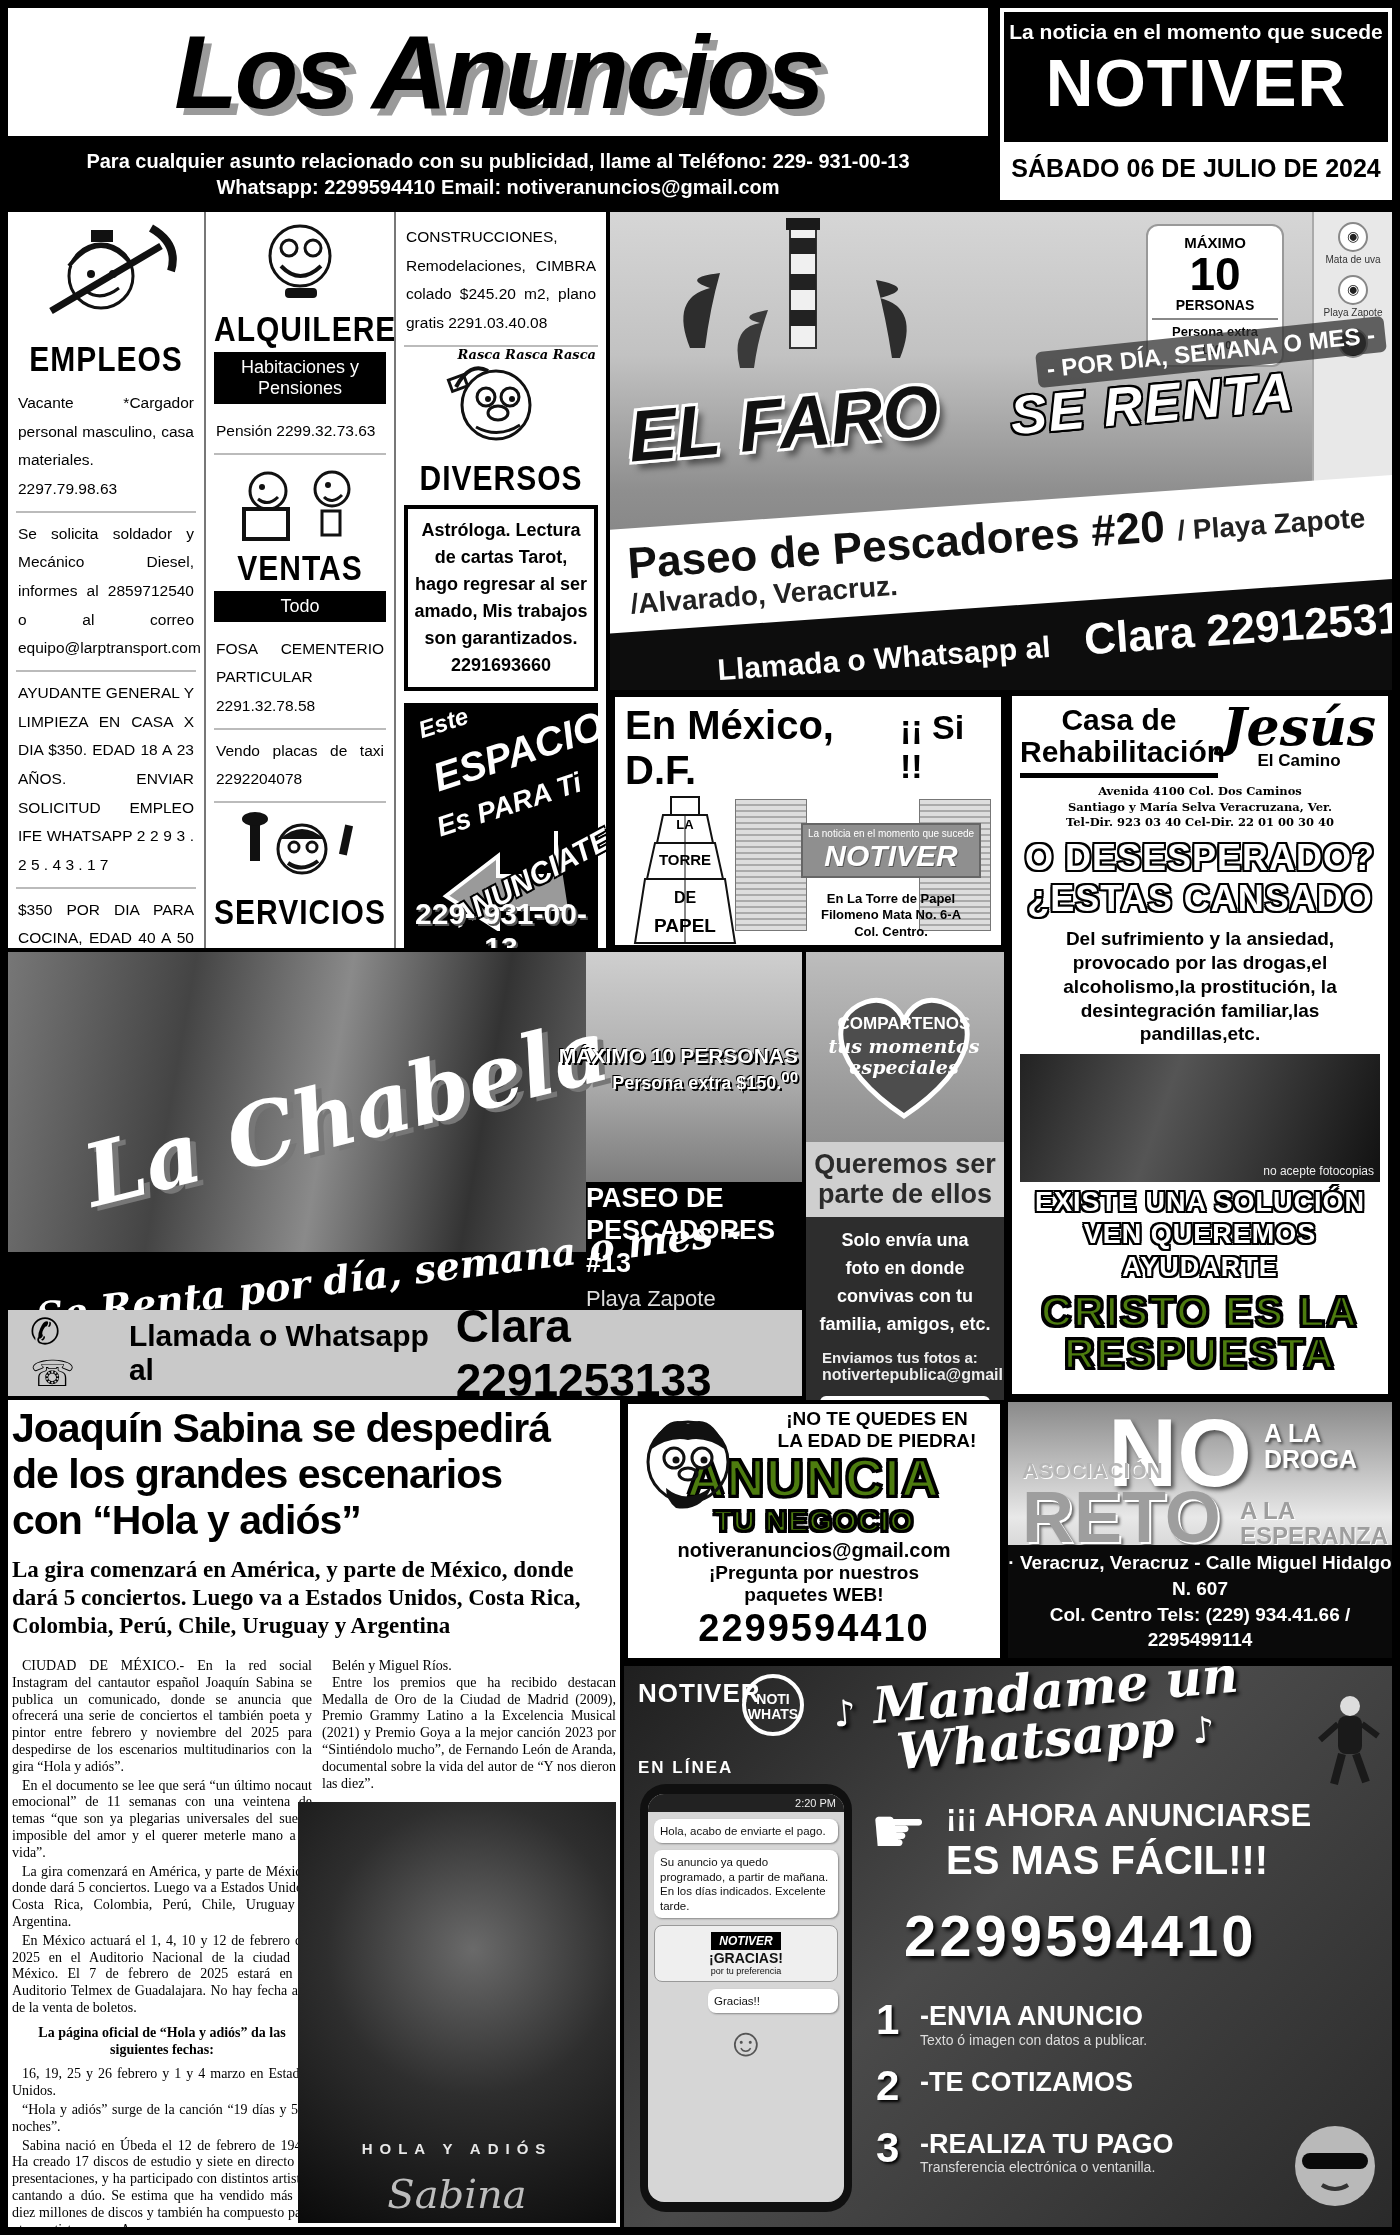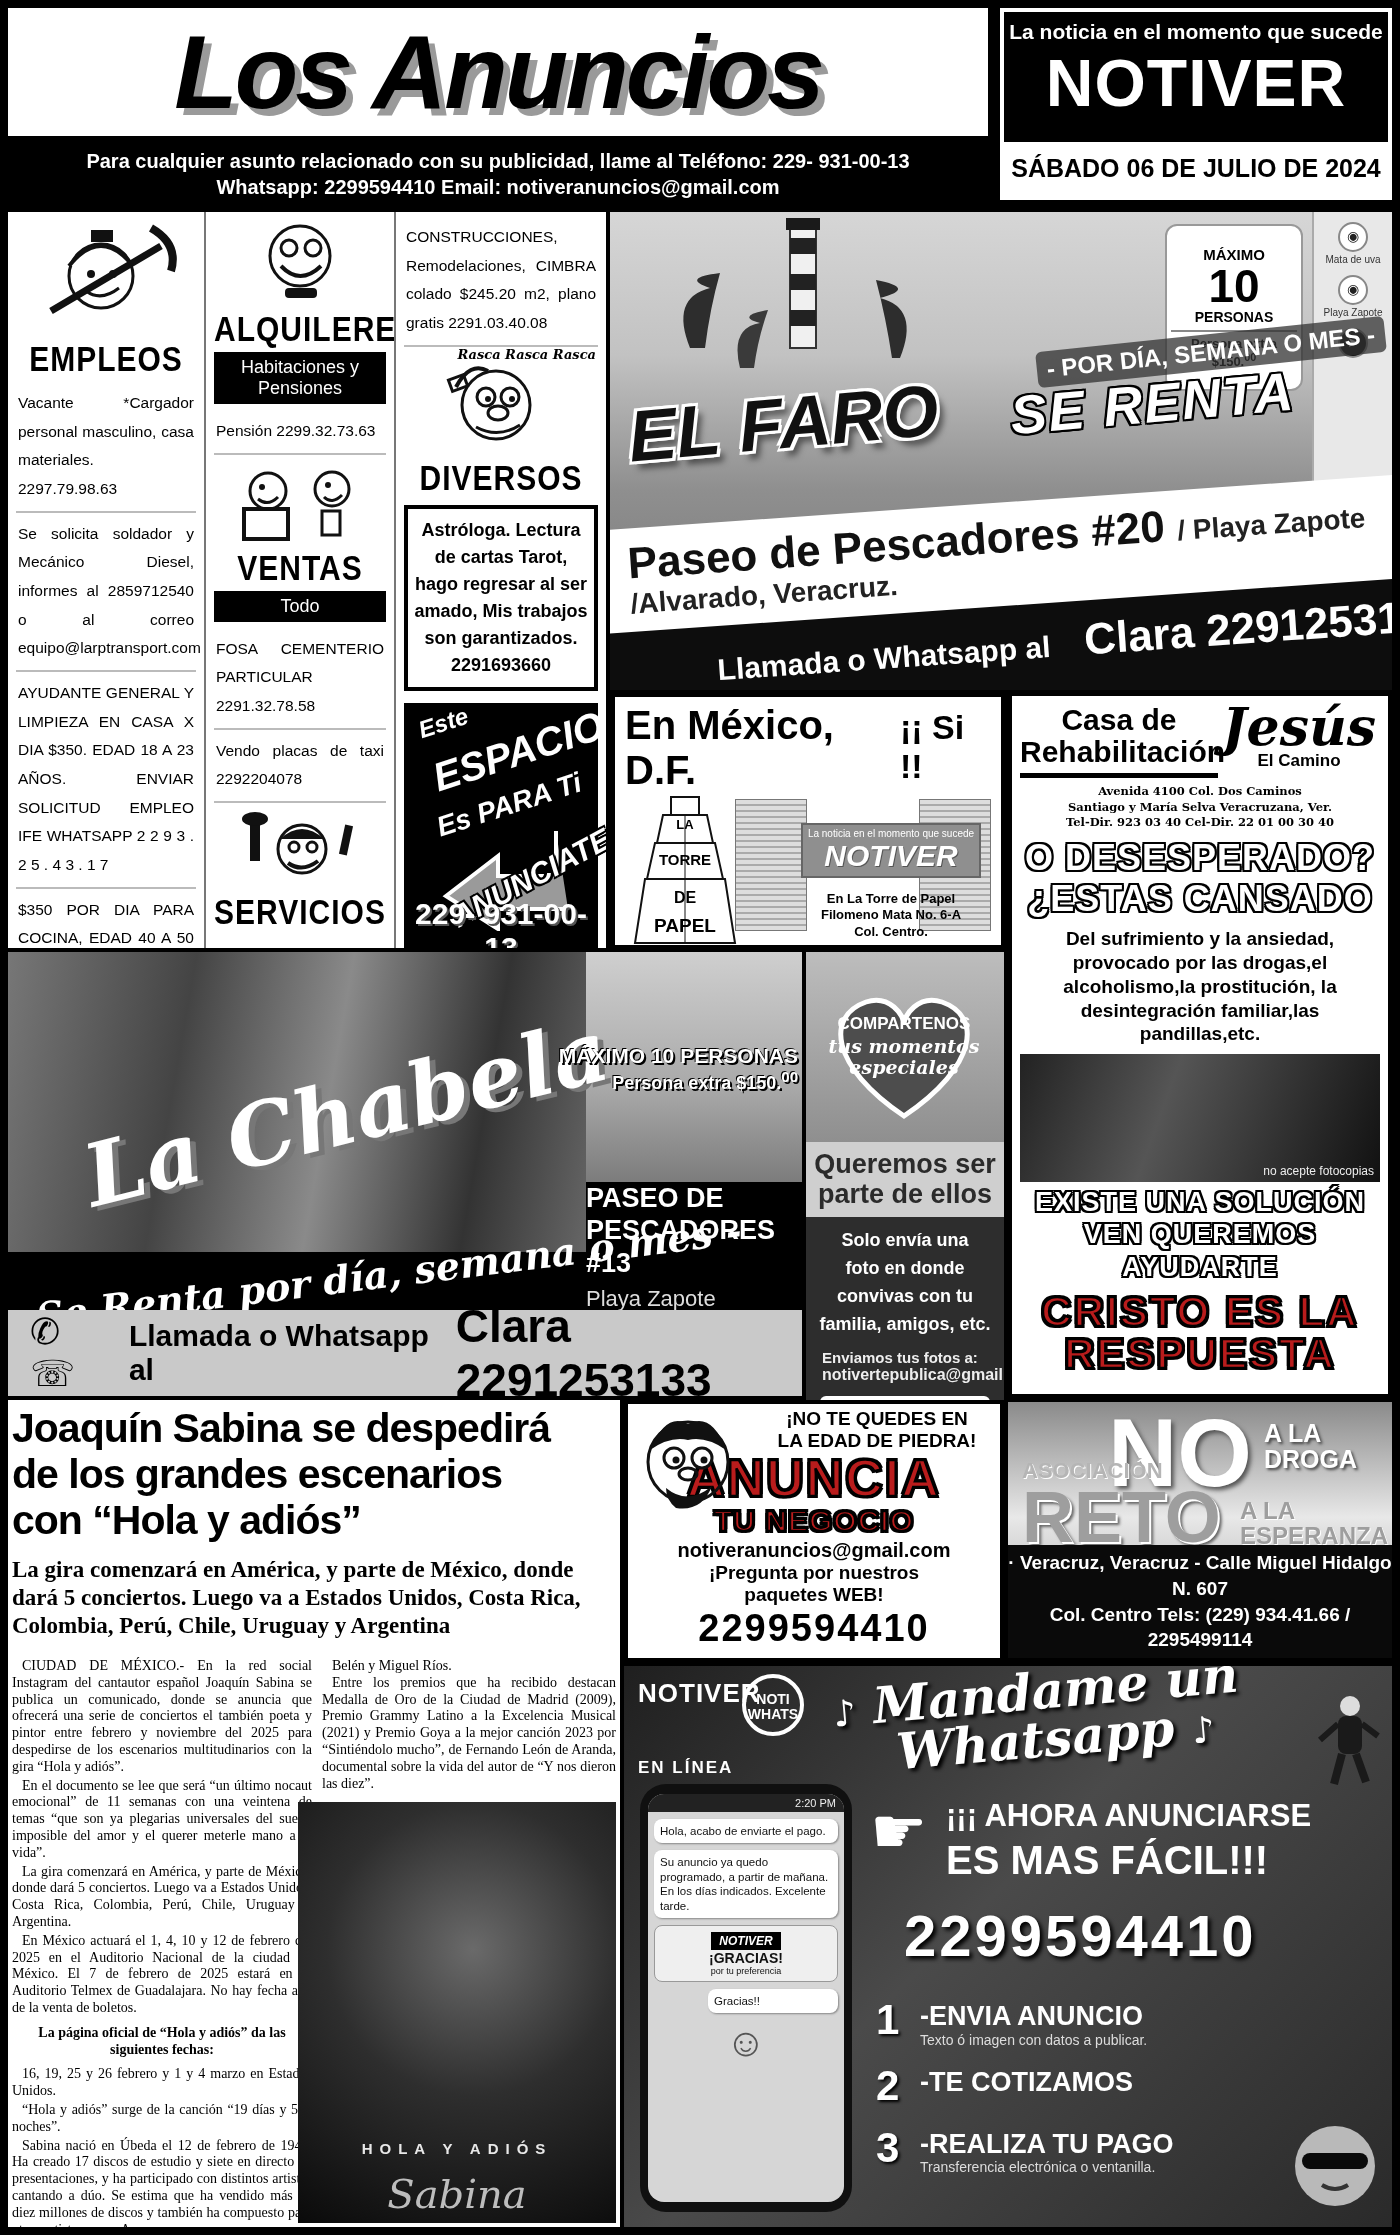--- a/index.html
+++ b/index.html
@@ -1,19 +1,19 @@
 <!DOCTYPE html>
 <html><head>
 <meta charset="utf-8">
 <style>
   html,body{margin:0;padding:0;background:#000;}
   .page{position:relative;width:1400px;height:2235px;background:#000;font-family:"Liberation Sans","DejaVu Sans",sans-serif;overflow:hidden;}
   .blk{position:absolute;background:#fff;overflow:hidden;box-sizing:border-box;}
   .outline-w{color:#fff;text-shadow:-2px -2px 0 #000,2px -2px 0 #000,-2px 2px 0 #000,2px 2px 0 #000,0 -2px 0 #000,0 2px 0 #000,-2px 0 0 #000,2px 0 0 #000;}
-  .hollow{color:#b91c1c;-webkit-text-stroke:2.5px #000;text-shadow:-2px -2px 0 #000,2px -2px 0 #000,-2px 2px 0 #000,2px 2px 0 #000;}
+  .hollow{color:#4d7c0f;-webkit-text-stroke:2.5px #000;text-shadow:-2px -2px 0 #000,2px -2px 0 #000,-2px 2px 0 #000,2px 2px 0 #000;}
   
   .masthead{left:8px;top:8px;width:980px;height:128px;display:flex;align-items:center;justify-content:center;}
   .masthead h1{margin:0;font-size:104px;font-weight:900;font-style:italic;letter-spacing:-3px;color:#000;text-shadow:7px 7px 0 #9a9a9a;}
   .contactbar{left:8px;top:140px;width:980px;height:68px;background:#000;color:#fff;display:flex;flex-direction:column;justify-content:center;gap:3px;}
   .contactbar div{font-size:20px;font-weight:700;text-align:center;}
   .notiverbox{left:1000px;top:8px;width:392px;height:198px;border-bottom:6px solid #000;}
   .notiver-black{margin:4px;background:#000;color:#fff;height:130px;text-align:center;}
   .notiver-black .tag{font-size:21px;font-weight:700;padding-top:8px;}
   .notiver-black .brand{font-size:66px;font-weight:900;letter-spacing:1px;line-height:1.2;}
   .notiver-date{font-size:25px;font-weight:800;text-align:center;padding-top:8px;}
@@ -28,21 +28,21 @@
   .espacio .e1{position:absolute;left:14px;top:6px;font-size:24px;font-weight:800;font-style:italic;transform:rotate(-18deg);}
   .espacio .e2{position:absolute;left:26px;top:26px;font-size:40px;font-weight:900;font-style:italic;transform:rotate(-18deg);}
   .espacio .e3{position:absolute;left:30px;top:86px;font-size:28px;font-weight:900;font-style:italic;transform:rotate(-18deg);}
   .espacio .arrowwrap{position:absolute;left:34px;top:118px;}
   .espacio .anunciate{position:absolute;left:40px;top:158px;font-size:30px;font-weight:900;font-style:italic;transform:rotate(-28deg);color:#fff;text-shadow:2px 2px 0 #000,-2px -2px 0 #000,2px -2px 0 #000,-2px 2px 0 #000;}
   .espacio .ephone{position:absolute;left:0;right:0;bottom:38px;text-align:center;font-size:30px;font-weight:900;text-shadow:2px 2px 0 #555;}
   
   .elfaro{left:610px;top:212px;width:782px;height:478px;background:linear-gradient(#d6d6d6 0%,#c2c2c2 30%,#8f8f8f 58%,#707070 100%);}
   .ef-map{position:absolute;right:0;top:0;width:78px;height:302px;background:#e8e8e8;border-left:2px solid #aaa;font-size:10px;color:#333;text-align:center;}
   .ef-pin{width:26px;height:26px;border-radius:50%;background:#fff;border:2px solid #888;margin:10px auto 2px;line-height:24px;font-size:14px;color:#222;}
-  .ef-bubble{position:absolute;right:89px;top:12px;width:126px;background:#fff;border:2px solid #999;border-radius:12px;text-align:center;padding:20px 4px;}
+  .ef-bubble{position:absolute;right:108px;top:12px;width:126px;background:#fff;border:2px solid #999;border-radius:12px;text-align:center;padding:8px 4px;}
   .ef-bubble .m1{font-size:15px;font-weight:800;}
   .ef-bubble .m2{font-size:46px;font-weight:900;line-height:1;}
   .ef-bubble .m3{font-size:14px;font-weight:800;border-bottom:2px solid #888;padding-bottom:5px;}
   .ef-bubble .m4{font-size:13px;font-weight:700;padding-top:4px;}
   .ef-name{position:absolute;left:18px;top:170px;transform:rotate(-5deg);font-size:72px;font-weight:900;font-style:italic;color:#111;text-shadow:-3px -3px 0 #fff,3px -3px 0 #fff,-3px 3px 0 #fff,3px 3px 0 #fff,6px 8px 6px rgba(0,0,0,.5);}
   .ef-rent{position:absolute;left:400px;top:160px;transform:rotate(-5deg);font-size:54px;font-weight:900;font-style:italic;letter-spacing:2px;}
   .ef-period{position:absolute;right:6px;top:122px;transform:rotate(-6deg);font-size:24px;font-weight:800;color:#fff;background:rgba(50,50,50,.75);padding:4px 10px;border-radius:6px;}
   .ef-band{position:absolute;left:-12px;top:288px;width:820px;background:#fff;transform:rotate(-4deg);padding:10px 30px 14px;}
   .ef-band .a1{font-size:44px;font-weight:800;color:#111;display:inline;}
   .ef-band .a2{font-size:28px;font-weight:700;color:#222;display:inline;margin-left:8px;}

